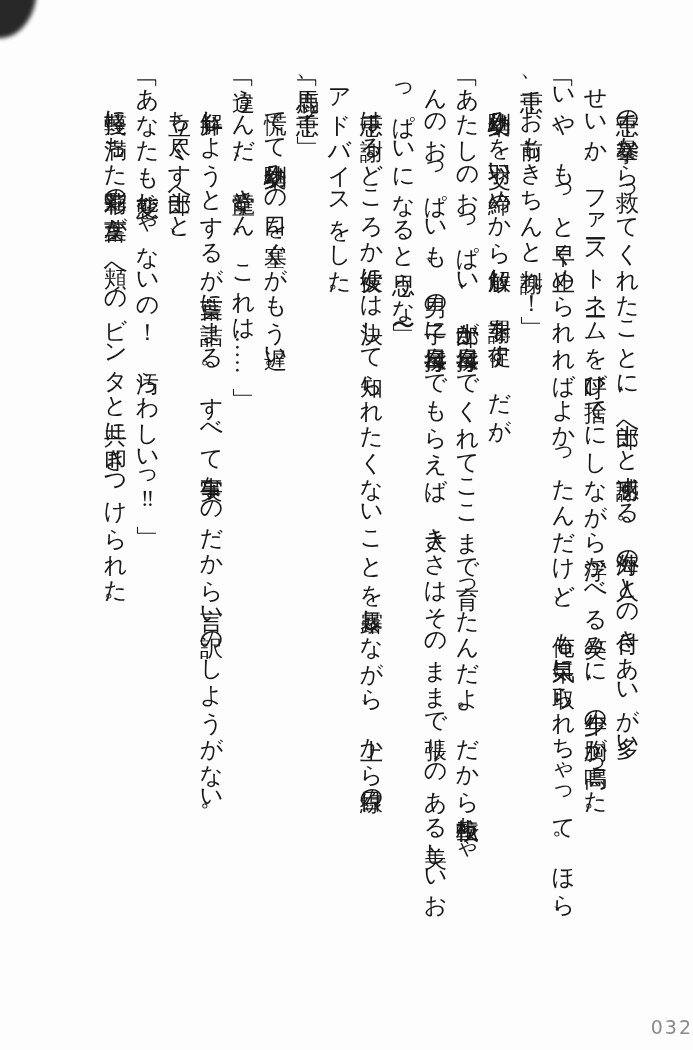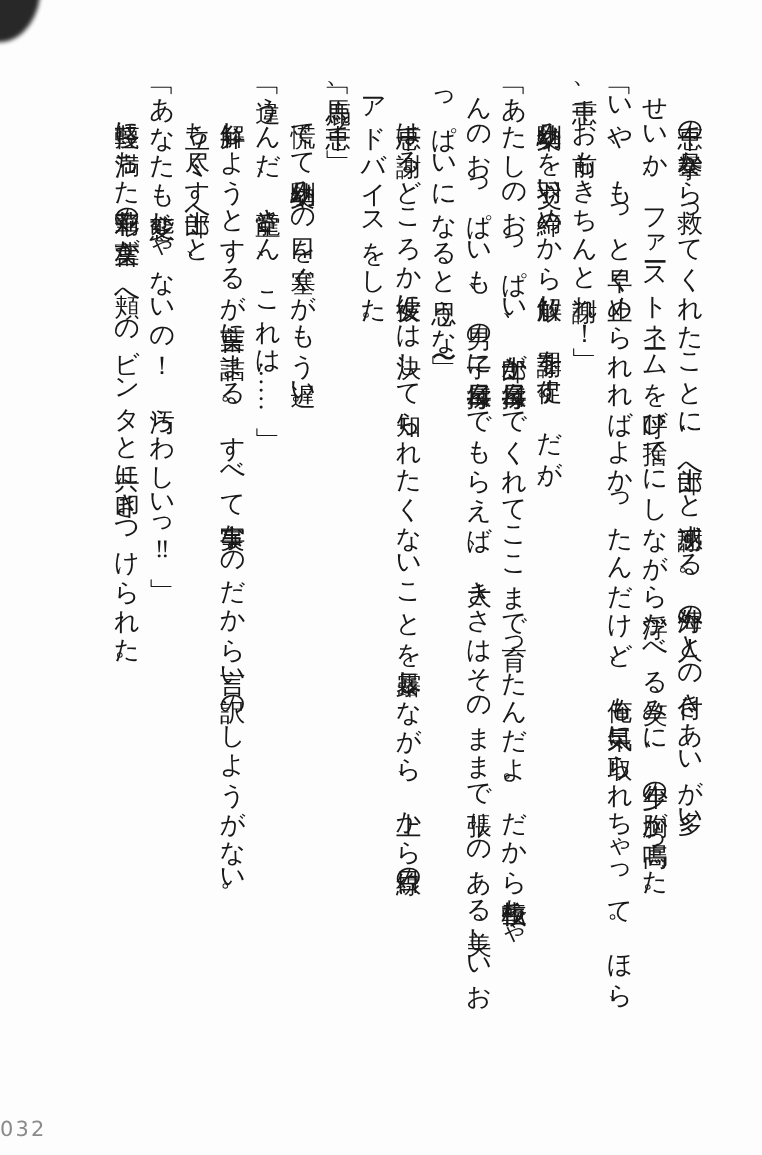--- a/index.html
+++ b/index.html
@@ -52,21 +52,21 @@
     height: 920px;
   }
   .text-block p.indent {
     text-indent: 23px;       
   }
   .page-number {
     position: absolute;
     left: 0;
     width: 693px;
     top: 1016px;
-    text-align: left;
+    text-align: right;
     font-family: "DejaVu Sans", "Liberation Sans", sans-serif;
     font-size: 19px;
     letter-spacing: 2px;
     color: #8a8a8a;
   }
 </style>
 </head>
 <body>
 
 <div class="page">

